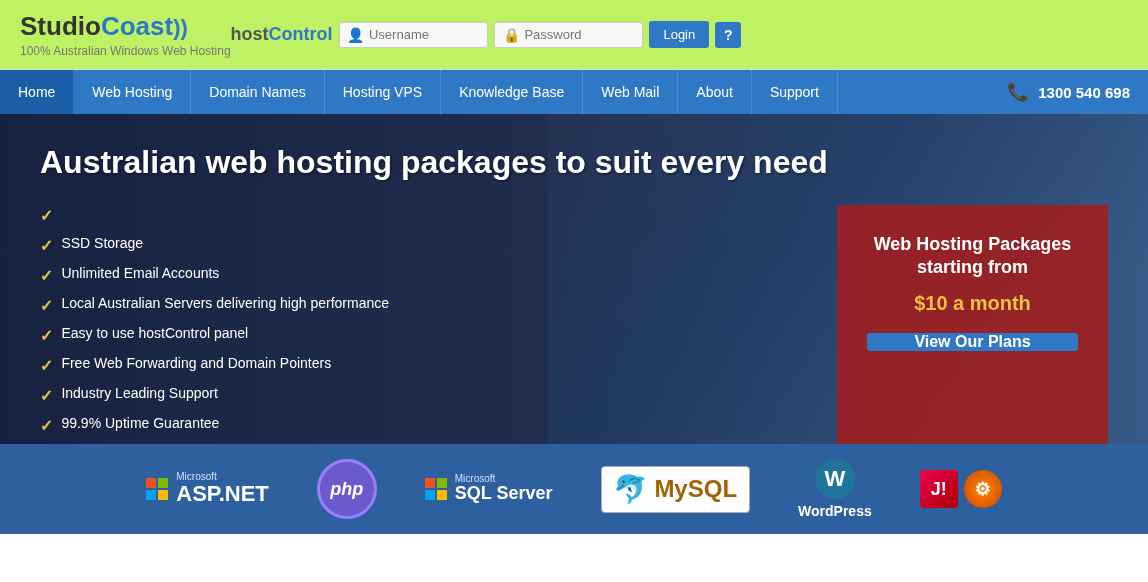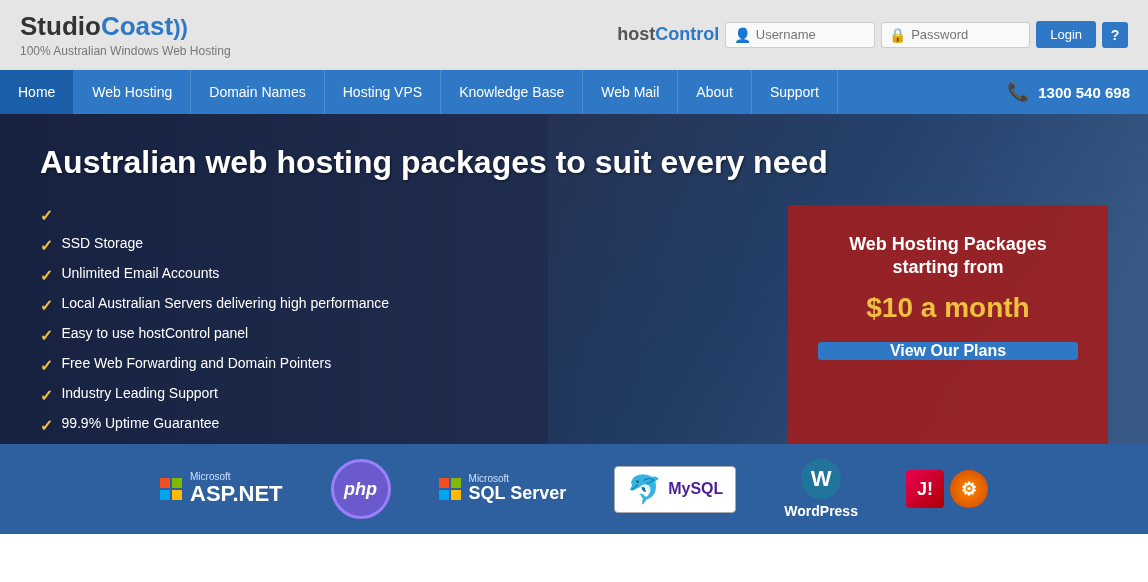--- a/index.html
+++ b/index.html
@@ -1,23 +1,22 @@
 <!DOCTYPE html>
 <html><head>
   <meta charset="utf-8">
   <style>
     * { margin: 0; padding: 0; box-sizing: border-box; }
     body { font-family: Arial, sans-serif; width: 1148px; overflow-x: hidden; }
 
     
     .header {
-      background: #e5e5e5;
-      display: flex;
-      align-items: center;
-      justify-content: space-between;
+      background: #bef264;
+      display: flex;
+      align-items: center;
       padding: 10px 20px;
       border-bottom: 1px solid #ddd;
       height: 70px;
     }
     .logo-area { display: flex; flex-direction: column; }
     .logo-text { font-size: 26px; font-weight: bold; color: #333; }
     .logo-text span.studio { color: #333; }
     .logo-text span.coast { color: #2e78c5; }
     .logo-waves { color: #2e78c5; font-size: 22px; }
     .logo-sub { font-size: 12px; color: #777; margin-top: 2px; }
@@ -165,35 +164,35 @@
       font-size: 16px;
       font-weight: bold;
       flex-shrink: 0;
       margin-top: 1px;
     }
 
     
     .cta-box {
       background: rgba(160, 30, 30, 0.9);
       padding: 28px 30px;
-      width: 320px;
+      width: 271px;
       flex-shrink: 0;
       text-align: center;
       border-radius: 2px;
     }
     .cta-title {
       color: #fff;
       font-size: 18px;
       font-weight: bold;
       margin-bottom: 12px;
       line-height: 1.3;
     }
     .cta-price {
       color: #f0c040;
-      font-size: 28px;
+      font-size: 20px;
       font-weight: bold;
       margin-bottom: 18px;
     }
     .cta-btn {
       background: #2e78c5;
       color: #fff;
       border: none;
       padding: 0 40px;
       font-size: 16px;
       font-weight: bold;
@@ -255,21 +254,21 @@
     .mysql-box {
       border: 1px solid #aaa;
       background: #fff;
       padding: 6px 12px;
       border-radius: 4px;
       display: flex;
       align-items: center;
       gap: 6px;
     }
     .mysql-dolphin { font-size: 28px; color: #005c84; }
-    .mysql-text { font-size: 16px; font-weight: bold; color: #4c1d95; }
+    .mysql-text { font-size: 24px; font-weight: bold; color: #a16207; }
 
     
     .wp-item { display: flex; flex-direction: column; align-items: center; gap: 4px; }
     .wp-circle {
       width: 40px;
       height: 40px;
       border-radius: 50%;
       background: #21759b;
       display: flex;
       align-items: center;

